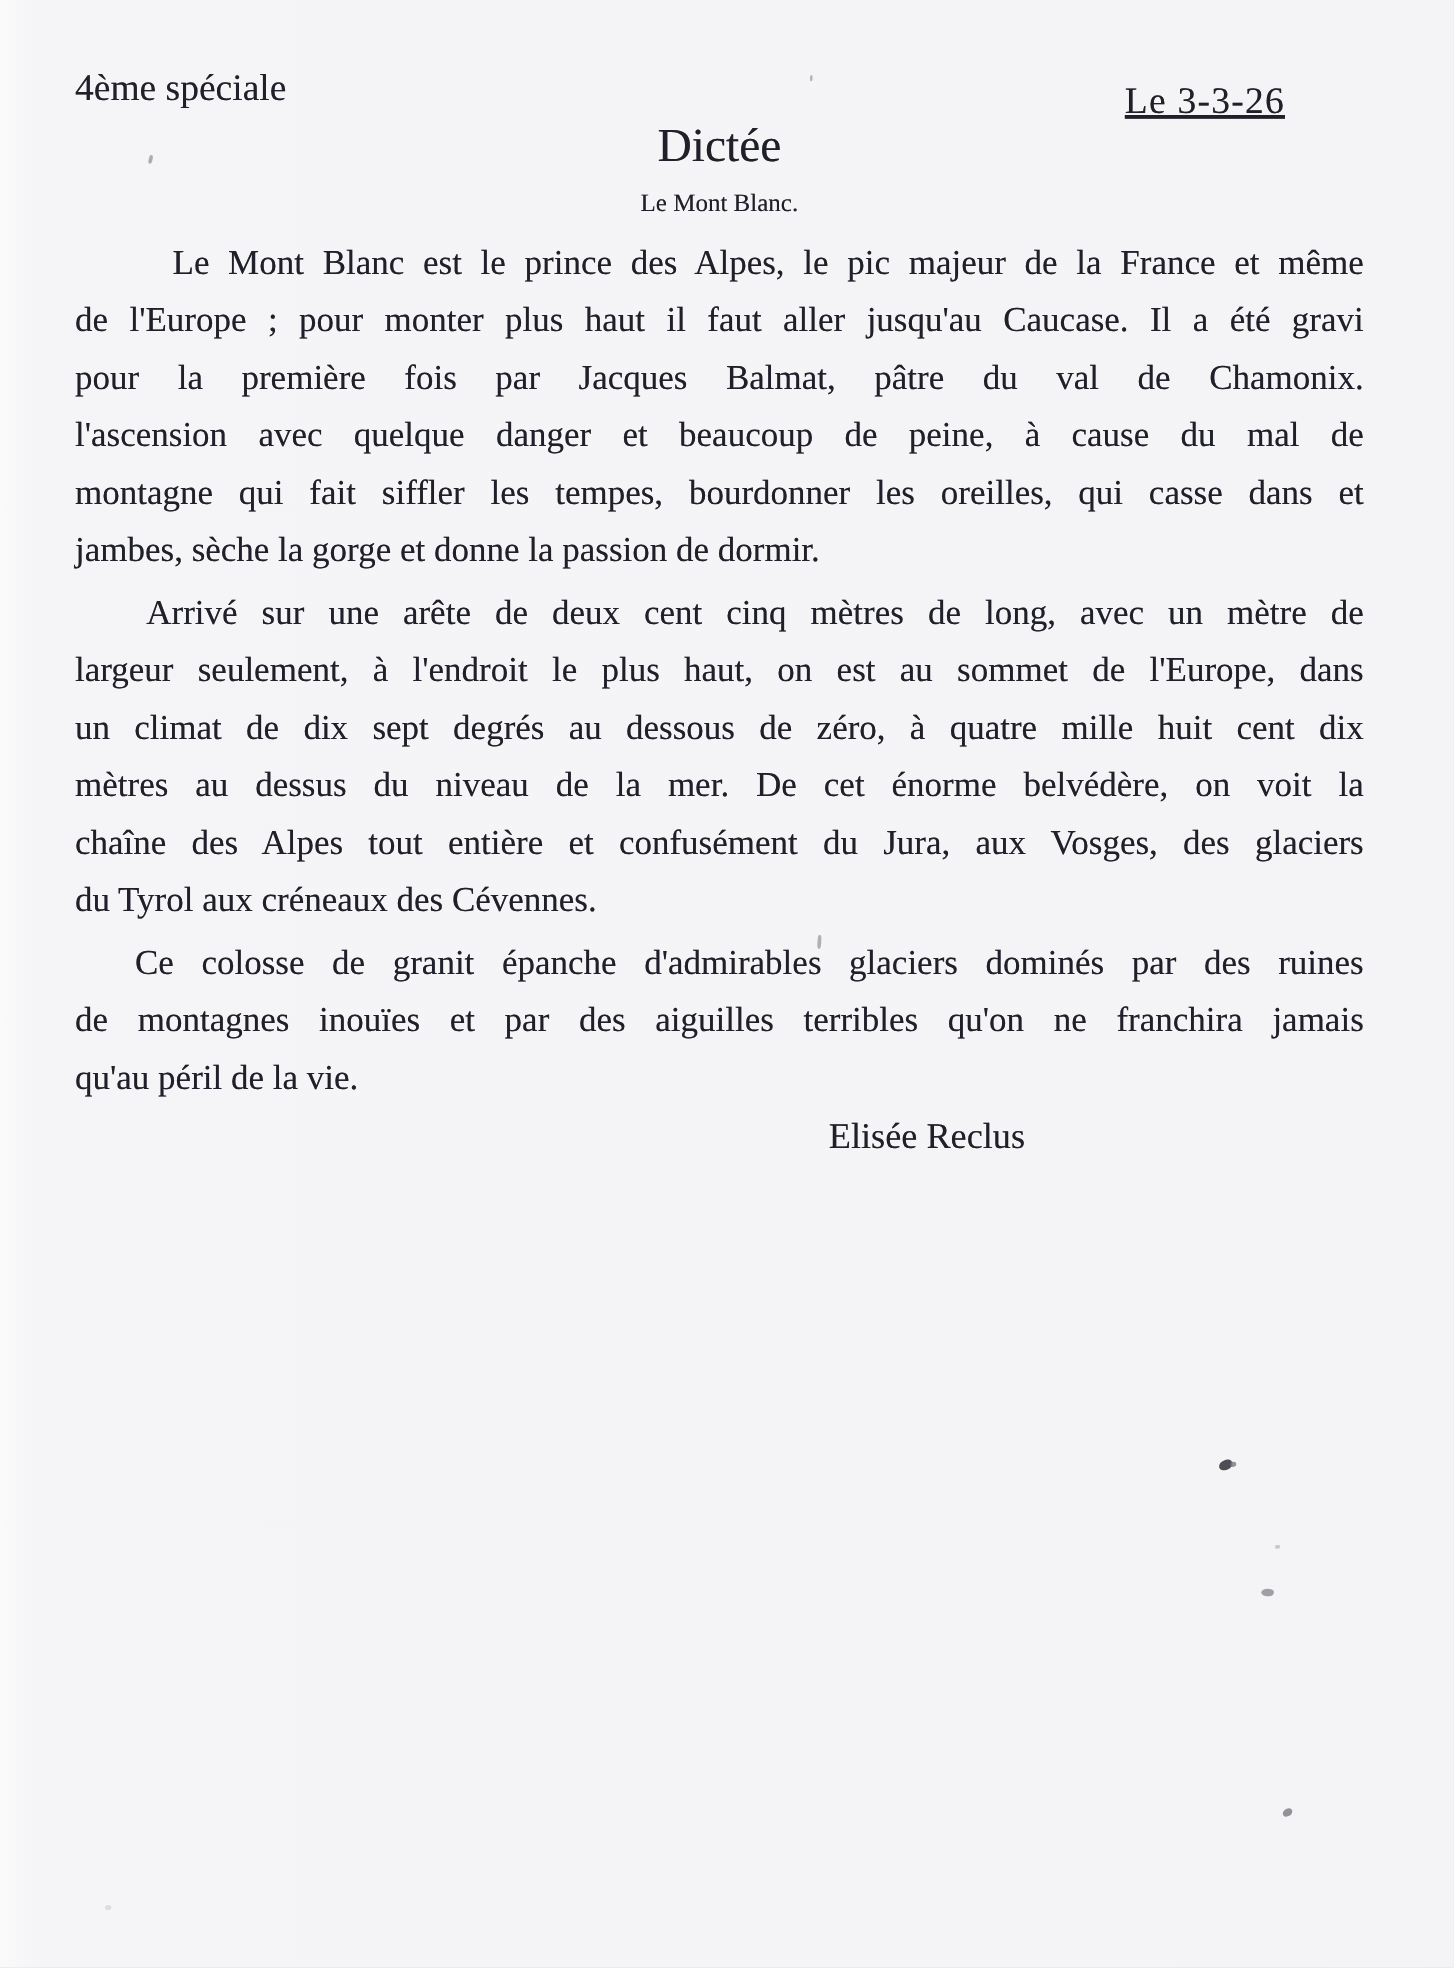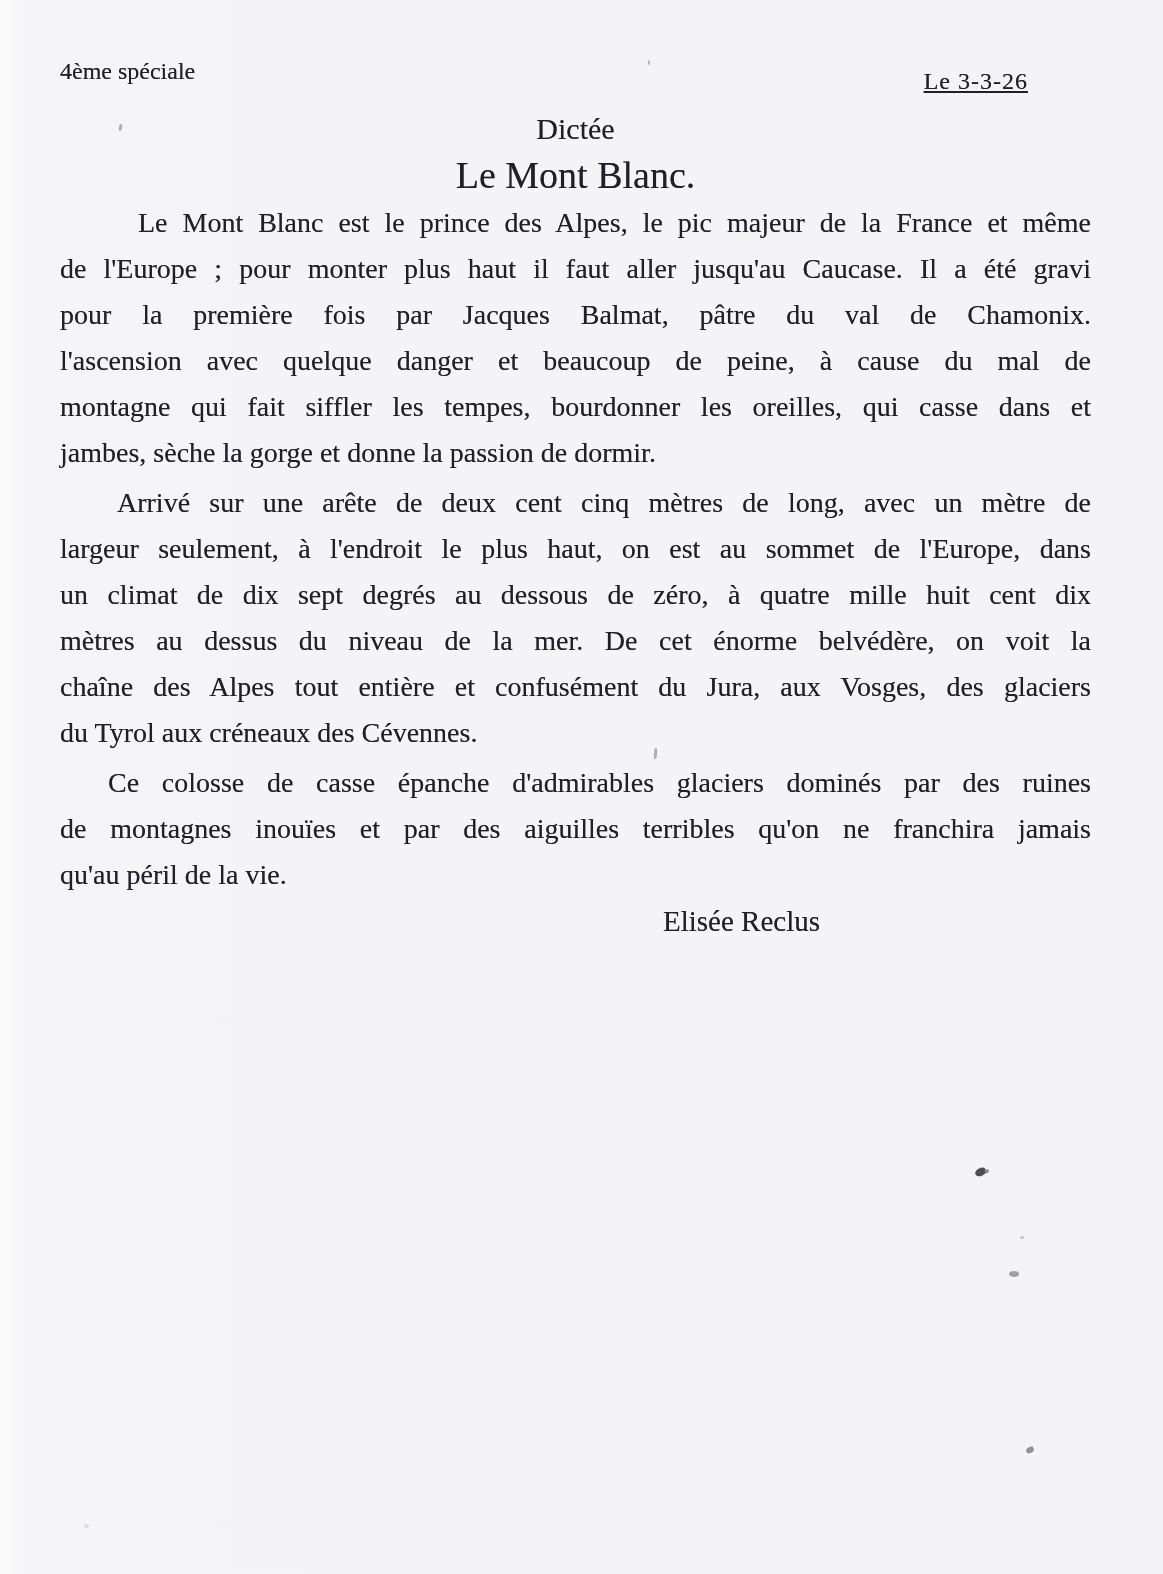--- a/index.html
+++ b/index.html
@@ -18,39 +18,38 @@
     overflow: hidden;
     box-sizing: border-box;
     padding: 52px 72px 0 60px;
     text-shadow: 0 0 0.5px rgba(25,25,35,0.55);
   }
   .header {
     display: flex;
     justify-content: space-between;
     align-items: flex-start;
     height: 44px;
-    font-size: 24px;
+    font-size: 30px;
   }
   .header .class-label { line-height: 38px; }
   .header .date {
     line-height: 38px;
     margin-top: 10px;
     margin-right: 63px;
     letter-spacing: 1px;
     text-decoration: underline;
   }
   .title {
     text-align: center;
-    font-size: 30px;
+    font-size: 38px;
     line-height: 42px;
-    margin-top: 12px;
   }
   .subtitle {
     text-align: center;
-    font-size: 38px;
+    font-size: 20px;
     line-height: 42px;
     margin-top: 4px;
   }
   .para { margin-top: 4px; }
   .para.first-para { }
   .line {
     font-size: 28px;
     height: 46px;
     line-height: 46px;
     text-align: justify;
@@ -111,21 +110,21 @@
   <div class="para">
     <div class="line indent-2">Arrivé sur une arête de deux cent cinq mètres de long, avec un mètre de</div>
     <div class="line">largeur seulement, à l'endroit le plus haut, on est au sommet de l'Europe, dans</div>
     <div class="line">un climat de dix sept degrés au dessous de zéro, à quatre mille huit cent dix</div>
     <div class="line">mètres au dessus du niveau de la mer. De cet énorme belvédère, on voit la</div>
     <div class="line">chaîne des Alpes tout entière et confusément du Jura, aux Vosges, des glaciers</div>
     <div class="line last">du Tyrol aux créneaux des Cévennes.</div>
   </div>
 
   <div class="para">
-    <div class="line indent-3">Ce colosse de casse épanche d'admirables glaciers dominés par des ruines</div>
+    <div class="line indent-3">Ce colosse de granit épanche d'admirables glaciers dominés par des ruines</div>
     <div class="line">de montagnes inouïes et par des aiguilles terribles qu'on ne franchira jamais</div>
     <div class="line last">qu'au péril de la vie.</div>
   </div>
 
   <div class="signature">Elisée Reclus</div>
 
   <div class="speck s1"></div>
   <div class="speck s2"></div>
   <div class="speck s3"></div>
   <div class="speck s4"></div>

